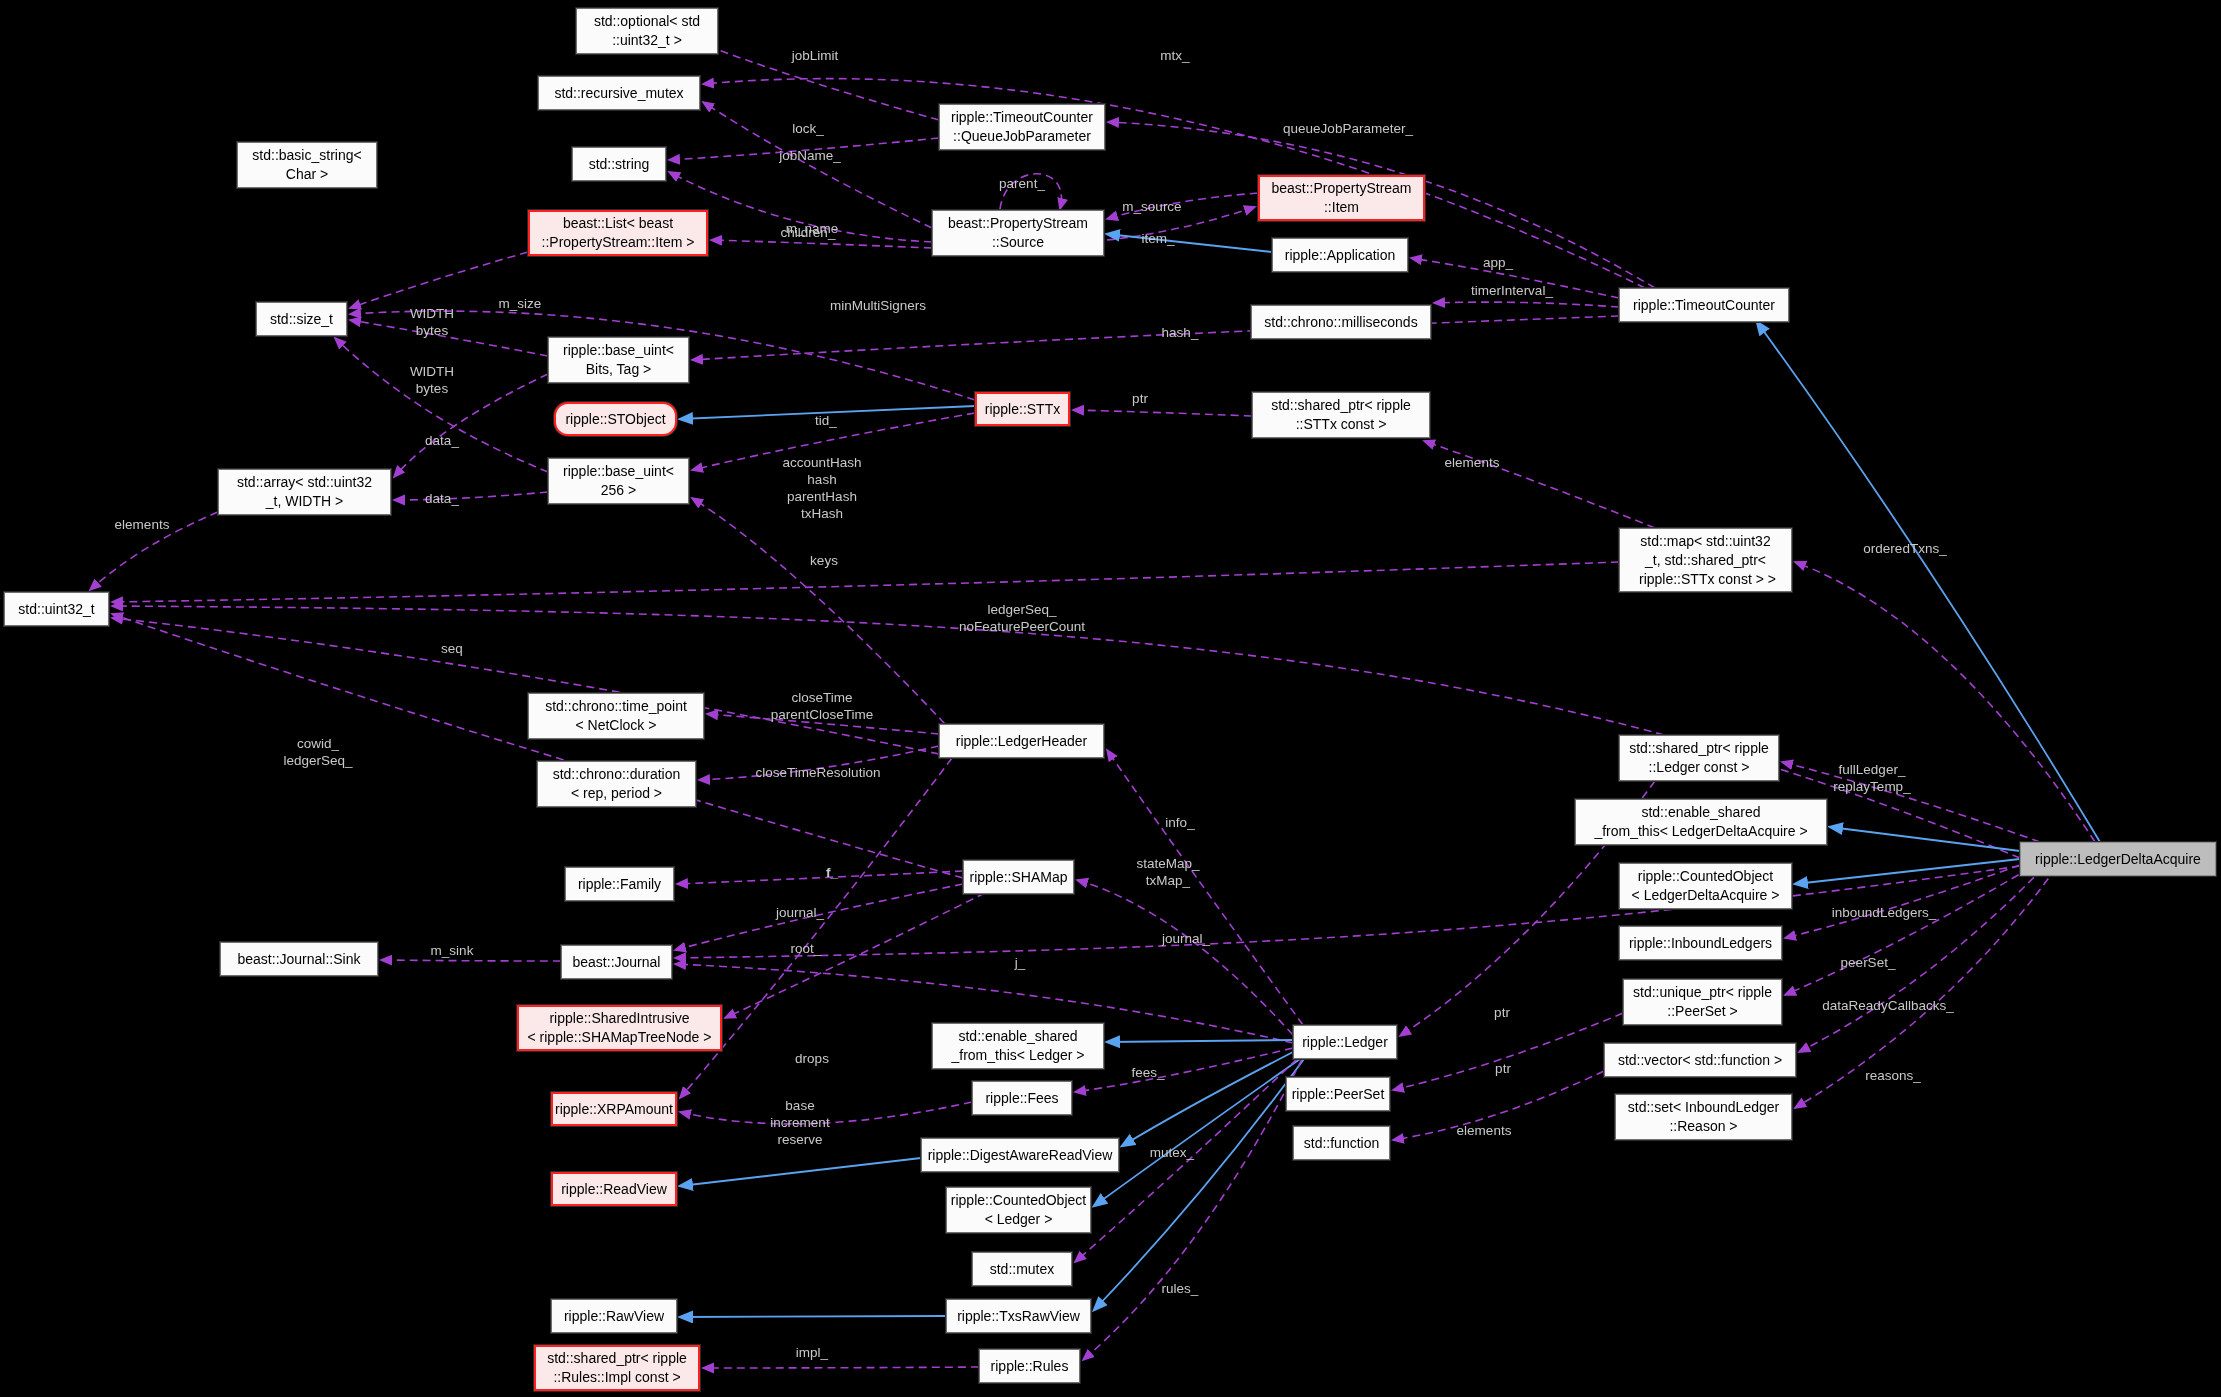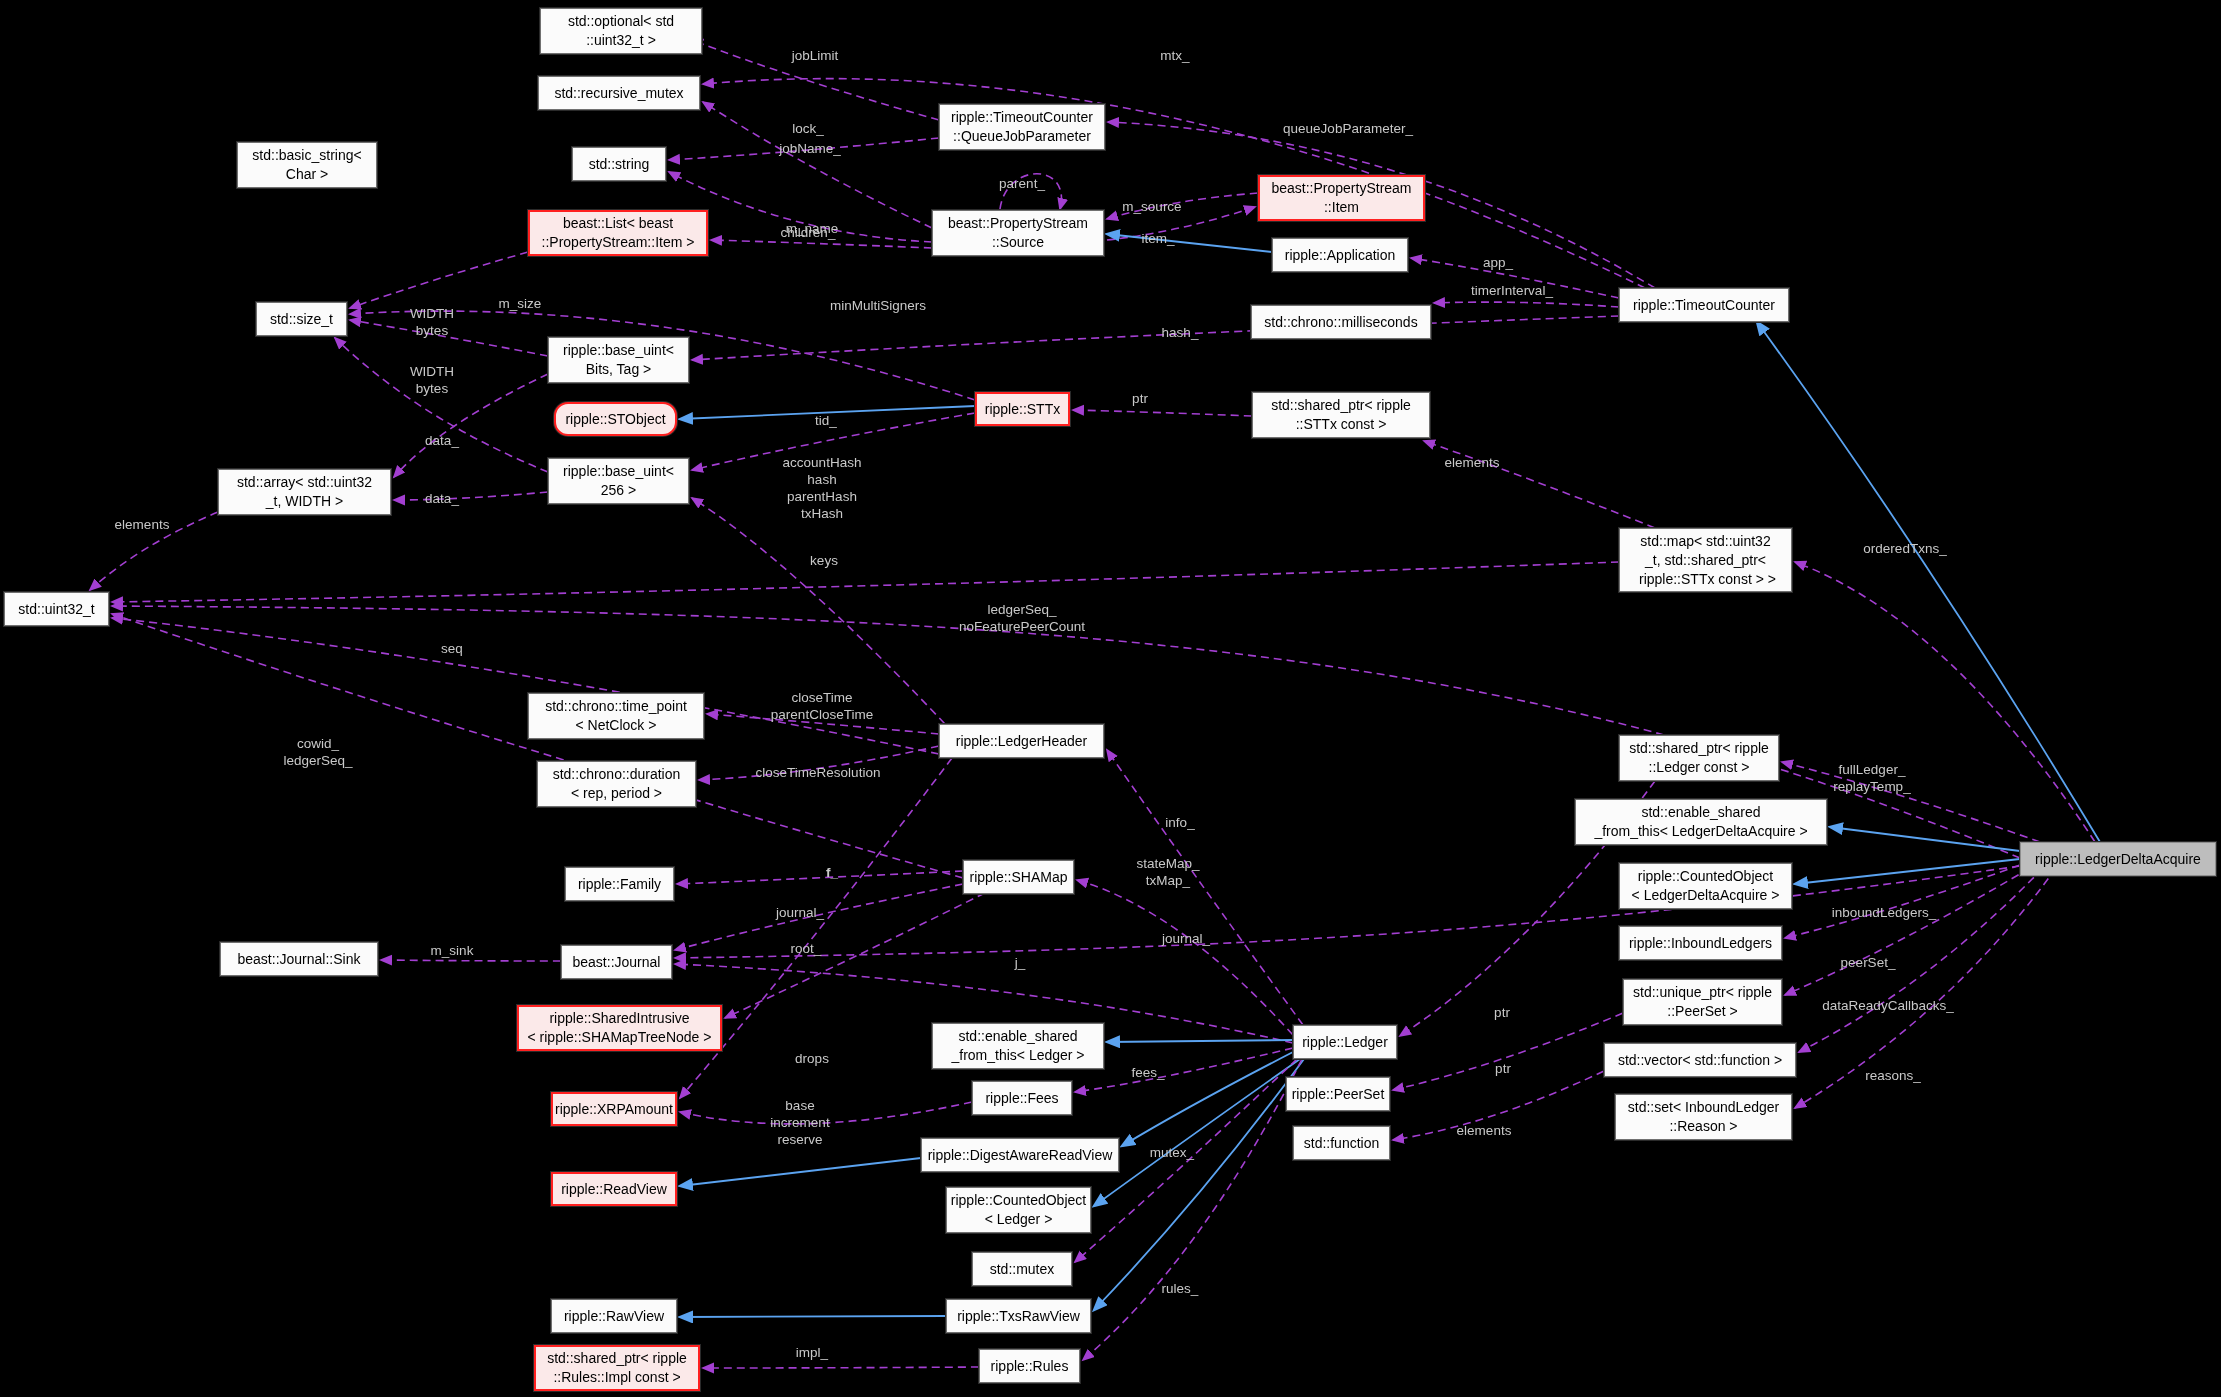--- a/index.html
+++ b/index.html
@@ -92,21 +92,21 @@
         <path d="M2020,865 Q1890,912 1785,938" fill="none" stroke="#a33fd1" stroke-width="1.6" stroke-dasharray="8,5" marker-end="url(#arrow-usage)"></path>
         <path d="M2030,868 Q1900,945 1785,995" fill="none" stroke="#a33fd1" stroke-width="1.6" stroke-dasharray="8,5" marker-end="url(#arrow-usage)"></path>
         <path d="M2043,868 Q1930,985 1799,1052" fill="none" stroke="#a33fd1" stroke-width="1.6" stroke-dasharray="8,5" marker-end="url(#arrow-usage)"></path>
         <path d="M2056,868 Q1950,1015 1795,1108" fill="none" stroke="#a33fd1" stroke-width="1.6" stroke-dasharray="8,5" marker-end="url(#arrow-usage)"></path>
       </g>
   </svg>
   <div id="labels">
       <div class="elabel" style="left: 815px; top: 55px;">jobLimit</div>
       <div class="elabel" style="left: 1175px; top: 55px;">mtx_</div>
       <div class="elabel" style="left: 808px; top: 128px;">lock_</div>
-      <div class="elabel" style="left: 810px; top: 148px;">jobName_</div>
+      <div class="elabel" style="left: 810px; top: 155px;">jobName_</div>
       <div class="elabel" style="left: 812px; top: 228px;">m_name</div>
       <div class="elabel" style="left: 1348px; top: 128px;">queueJobParameter_</div>
       <div class="elabel" style="left: 1152px; top: 206px;">m_source</div>
       <div class="elabel" style="left: 1158px; top: 238px;">item_</div>
       <div class="elabel" style="left: 1022px; top: 183px;">parent_</div>
       <div class="elabel" style="left: 1498px; top: 262px;">app_</div>
       <div class="elabel" style="left: 1512px; top: 290px;">timerInterval_</div>
       <div class="elabel" style="left: 808px; top: 232px;">children_</div>
       <div class="elabel" style="left: 520px; top: 303px;">m_size</div>
       <div class="elabel" style="left: 878px; top: 305px;">minMultiSigners</div>
@@ -156,21 +156,21 @@
       <div class="elabel" style="left: 1484px; top: 1130px;">elements</div>
       <div class="elabel" style="left: 1872px; top: 778px;">fullLedger_
 replayTemp_</div>
       <div class="elabel" style="left: 1905px; top: 548px;">orderedTxns_</div>
       <div class="elabel" style="left: 1884px; top: 912px;">inboundLedgers_</div>
       <div class="elabel" style="left: 1868px; top: 962px;">peerSet_</div>
       <div class="elabel" style="left: 1888px; top: 1005px;">dataReadyCallbacks_</div>
       <div class="elabel" style="left: 1893px; top: 1075px;">reasons_</div>
     </div>
   <div id="nodes">
-      <div class="node" style="left: 540px; top: 8px; width: 162px; height: 46px;">std::optional&lt; std
+      <div class="node" style="left: 576px; top: 8px; width: 142px; height: 46px;">std::optional&lt; std
 ::uint32_t &gt;</div>
       <div class="node" style="left: 538px; top: 76px; width: 162px; height: 34px;">std::recursive_mutex</div>
       <div class="node" style="left: 237px; top: 142px; width: 140px; height: 46px;">std::basic_string&lt;
 Char &gt;</div>
       <div class="node" style="left: 572px; top: 147px; width: 94px; height: 34px;">std::string</div>
       <div class="node" style="left: 939px; top: 104px; width: 166px; height: 46px;">ripple::TimeoutCounter
 ::QueueJobParameter</div>
       <div class="node" style="left: 932px; top: 210px; width: 172px; height: 46px;">beast::PropertyStream
 ::Source</div>
       <div class="node red" style="left: 1258px; top: 175px; width: 167px; height: 46px;">beast::PropertyStream

